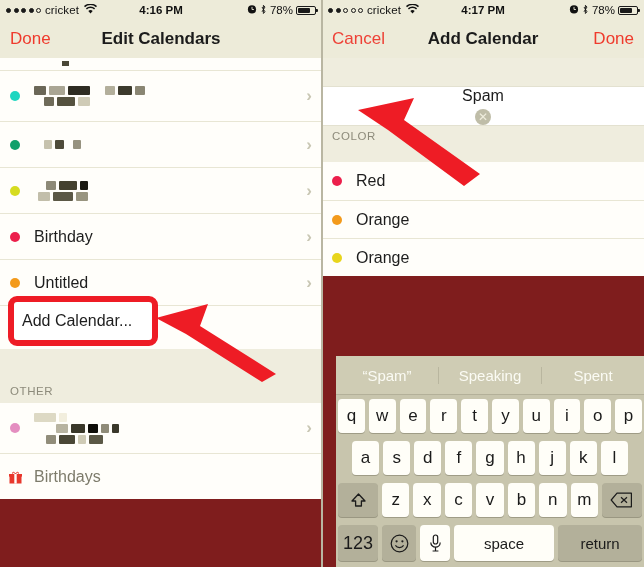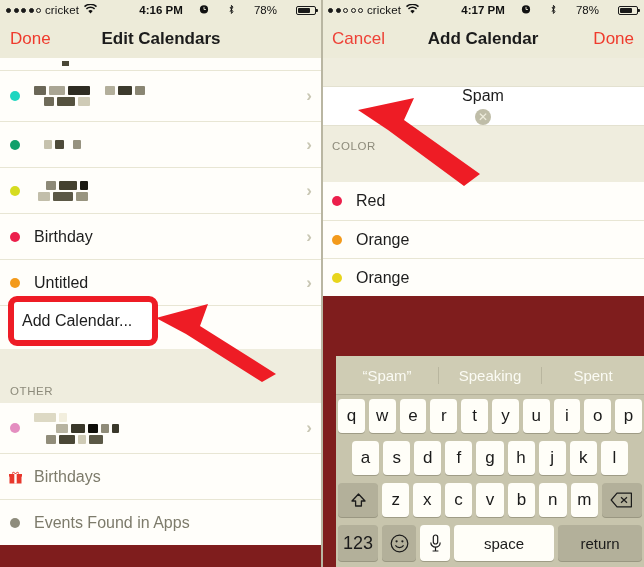--- a/index.html
+++ b/index.html
@@ -17,21 +17,21 @@
              background:#edebd9;font-size:11.5px;color:#111;
              padding:0 6px;box-sizing:border-box;position:relative;}
   .sb-left{display:flex;align-items:center;gap:4px;}
   .dots{display:flex;align-items:center;gap:2.5px;}
   .dot{width:5px;height:5px;border-radius:50%;border:1px solid #1a1a1a;box-sizing:border-box;}
   .dot.on{background:#1a1a1a;}
   .carrier{font-size:11.5px;letter-spacing:.1px;color:#111;}
   .wifi{display:inline-block;margin-left:1px;}
   .sb-center{position:absolute;left:0;right:0;text-align:center;
              font-size:11.5px;font-weight:bold;color:#111;pointer-events:none;}
-  .sb-right{margin-left:auto;display:flex;align-items:center;gap:19px;
+  .sb-right{margin-left:auto;display:flex;align-items:center;gap:3px;
             font-size:11.5px;color:#111;z-index:2;}
   .batt{width:20px;height:9px;border:1px solid #1a1a1a;border-radius:2px;
         position:relative;box-sizing:border-box;padding:1px;}
   .batt:after{content:"";position:absolute;right:-3px;top:2.5px;width:2px;height:3px;
               background:#1a1a1a;border-radius:0 1px 1px 0;}
   .batt i{display:block;height:100%;width:78%;background:#1a1a1a;border-radius:1px;}
 
   
   .navbar{height:38px;background:#edebd9;display:flex;align-items:center;
           position:relative;padding:0 10px;box-sizing:border-box;}
@@ -262,24 +262,20 @@
               <rect x="0.5" y="4.5" width="12" height="8" fill="#e8372c"></rect>
               <rect x="0" y="3" width="13" height="2.6" fill="#e8372c"></rect>
               <rect x="5.3" y="3" width="2.4" height="9.6" fill="#fffefa"></rect>
               <path d="M6.5 3C5.4 0.6 2.8 1 3.6 2.6" stroke="#e8372c" stroke-width="1" fill="none"></path>
               <path d="M6.5 3C7.6 0.6 10.2 1 9.4 2.6" stroke="#e8372c" stroke-width="1" fill="none"></path>
             </svg>
         </span>
         <span class="row-label muted">Birthdays</span>
       </div>
 
-      <div class="row">
-        <span class="bullet" style="background:#8e8c7c"></span>
-        <span class="row-label muted">Events Found in Apps</span>
-      </div>
     </div>
 
     <div class="hl-box" style="left:8px;top:296px;width:150px;height:50px;">
       <span class="addcal">Add Calendar...</span>
     </div>
 
     <svg class="arrow-svg" style="left:150px;top:300px;width:130px;height:82px" viewBox="0 0 130 82">
       <path d="M6 18 L58 4 L50 26 L126 74 L112 82 L36 34 Z" fill="#ee1c25"></path>
     </svg>
   </div>
@@ -330,21 +326,21 @@
       <span class="nav-btn right">Done</span>
     </div>
 
     <div class="formgap"></div>
 
     <div class="field">
       <span class="field-text">Spam</span>
       <span class="clear-x">✕</span>
     </div>
 
-    <div class="section-head" style="height:56px;align-items:center;padding-bottom:16px">COLOR</div>
+    <div class="section-head" style="height:36px;align-items:center;padding-bottom:16px">COLOR</div>
 
     <div class="list">
       <div class="row" style="height:38px">
         <span class="bullet" style="background:#ec1f4b"></span>
         <span class="row-label">Red</span>
       </div>
       <div class="row" style="height:38px">
         <span class="bullet" style="background:#f39a1b"></span>
         <span class="row-label">Orange</span>
       </div>

